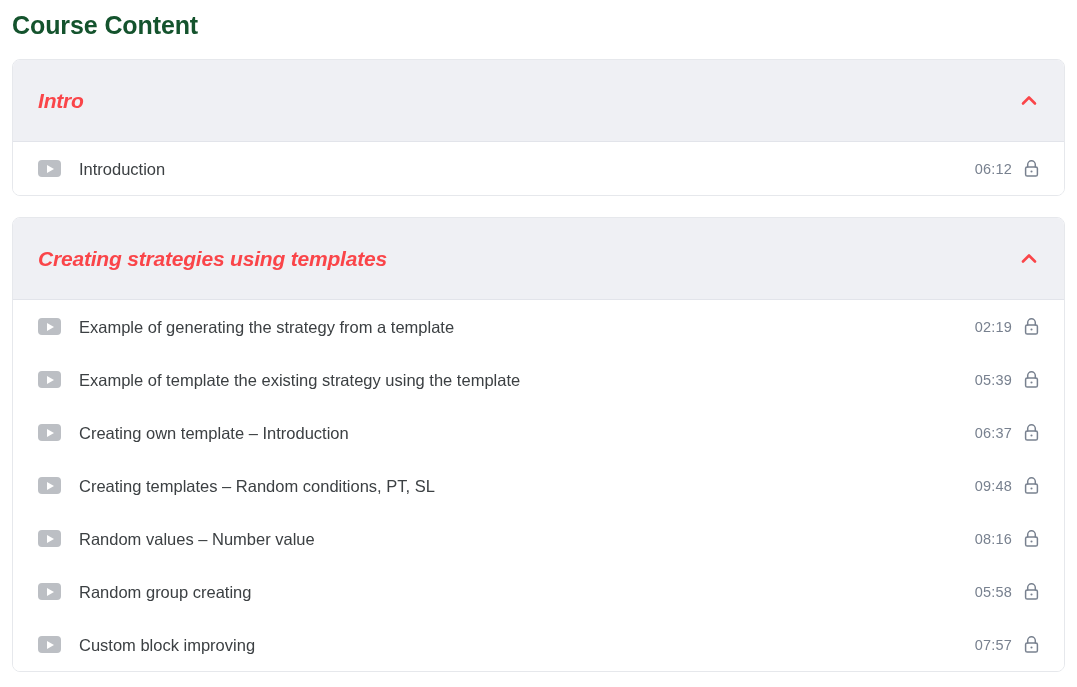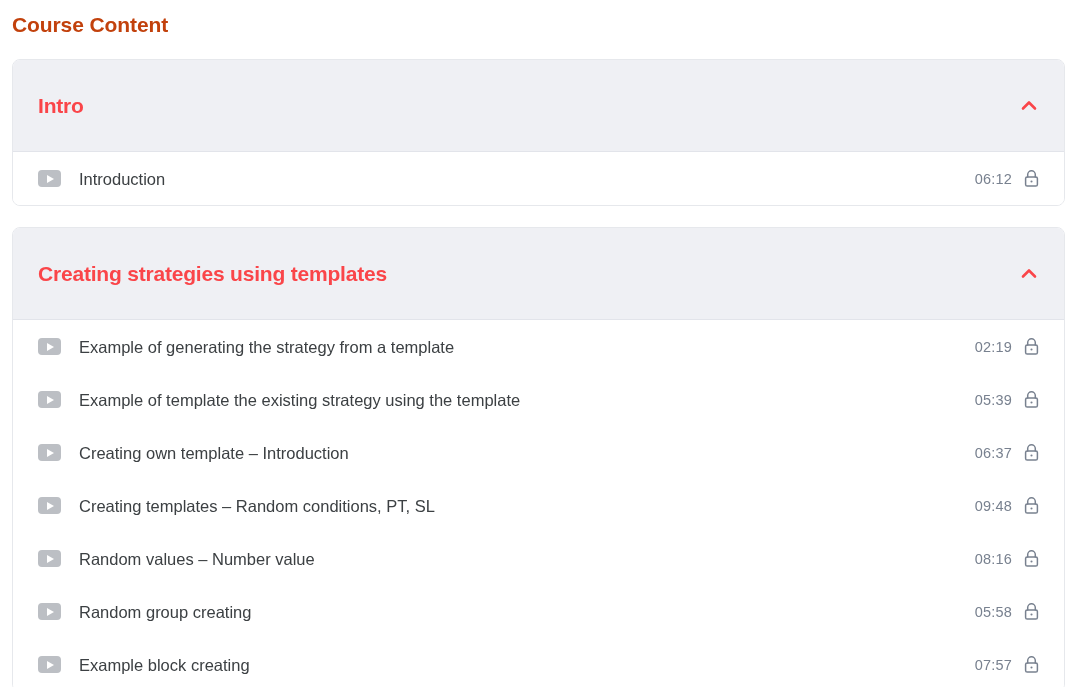--- a/index.html
+++ b/index.html
@@ -16,46 +16,47 @@
     color: #3c4043;
     overflow: hidden;
   }
 
   .page {
     width: 1077px;
     padding: 0 12px;
   }
 
   .page-title {
-    font-size: 21px;
+    font-size: 25px;
     font-weight: bold;
-    color: #c2410c;
+    color: #14532d;
     letter-spacing: -0.1px;
     margin: 12px 0 0 0;
     padding-left: 0px;
     line-height: 26px;
   }
 
   .section-card {
     background: #ffffff;
     border: 1px solid #e6e8ec;
     border-radius: 8px;
     margin-top: 21px;
     overflow: hidden;
   }
 
   .section-header {
     background: #eff0f4;
     border-bottom: 1px solid #e2e4ea;
-    height: 92px;
+    height: 82px;
     display: flex;
     align-items: center;
     justify-content: space-between;
     padding: 0 23px 0 25px;
     cursor: pointer;
+    font-style: italic;
   }
 
   .section-title {
     color: #fa4549;
     font-size: 21px;
     font-weight: bold;
     letter-spacing: -0.2px;
     line-height: 26px;
   }
 
@@ -299,21 +300,21 @@
         </svg>
       </span>
     </div>
   </div>
 
   <div class="lesson-row">
     <div class="lesson-left">
       <span class="play-icon">
                 <span class="tri"></span>
               </span>
-      <span class="lesson-title">Example block creating</span>
+      <span class="lesson-title">Custom block improving</span>
     </div>
     <div class="lesson-right">
       <span class="lesson-duration">07:57</span>
       <span class="lock-icon">
         <svg width="17" height="19" viewBox="0 0 17 19" aria-hidden="true">
           <path d="M4.7 8 V5.6 a3.8 3.8 0 0 1 7.6 0 V8" fill="none" stroke="#78818f" stroke-width="1.5" stroke-linecap="round"></path>
           <rect x="2.6" y="8" width="11.8" height="9" rx="1.6" fill="none" stroke="#78818f" stroke-width="1.5"></rect>
           <circle cx="8.5" cy="12.5" r="1.05" fill="#78818f"></circle>
         </svg>
       </span>

